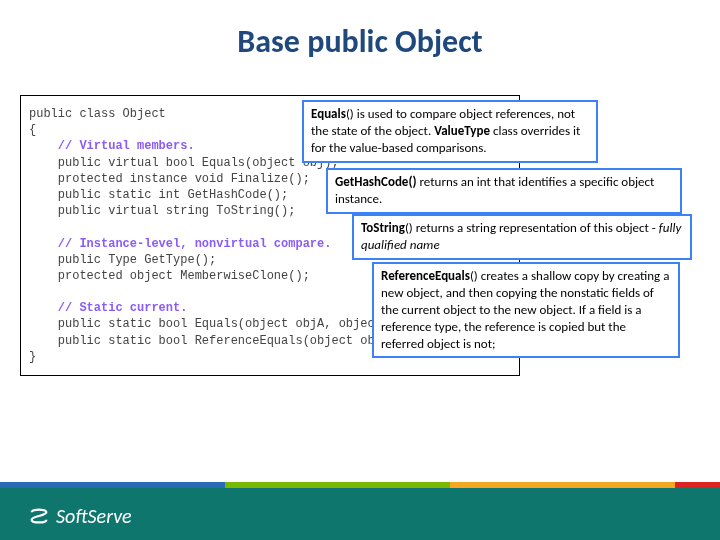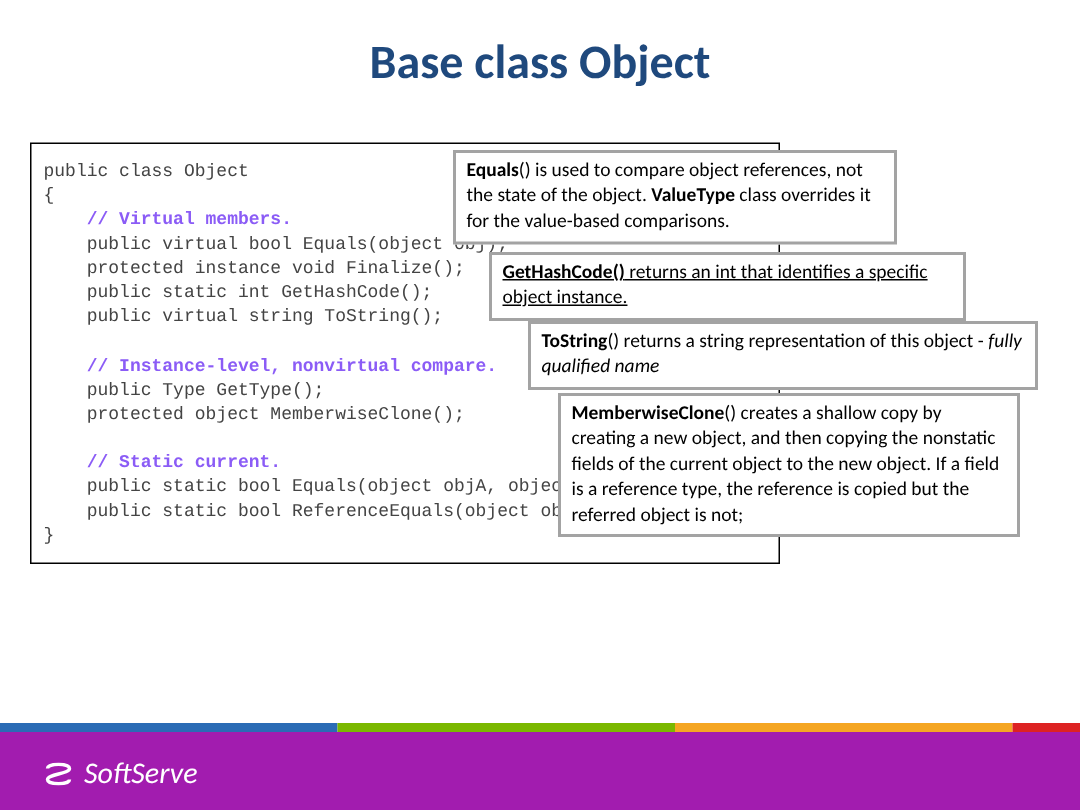--- a/index.html
+++ b/index.html
@@ -29,36 +29,36 @@
     padding: 10px 8px;
     font-family: Consolas, "Courier New", monospace;
     font-size: 12px;
     line-height: 1.35;
     color: #444;
     white-space: pre;
   }
   .code-box .cmt { color: #8b5cf6; font-weight: bold; }
   .callout {
     position: absolute;
-    border: 2px solid #a3a3a3;
+    border: 2px solid #3b82f6;
     background: #fff;
     font-size: 13px;
     line-height: 1.3;
     color: #000;
     padding: 4px 7px;
   }
   .c1 { left: 302px; top: 100px; width: 296px; }
-  .c2 { left: 326px; top: 168px; width: 318px; text-decoration: underline; }
+  .c2 { left: 326px; top: 168px; width: 356px; }
   .c3 { left: 352px; top: 214px; width: 340px; }
   .c4 { left: 372px; top: 262px; width: 308px; }
   .footer {
     position: absolute;
     left: 0; bottom: 0;
     width: 100%; height: 52px;
-    background: #a21caf;
+    background: #0f766e;
   }
   .footer-bar {
     position: absolute;
     top: -6px; left: 0; width: 100%; height: 6px;
     display: flex;
   }
   .footer-bar span:nth-child(1){flex:1;background:#2a6bb5;}
   .footer-bar span:nth-child(2){flex:1;background:#7ab800;}
   .footer-bar span:nth-child(3){flex:1;background:#f5a623;}
   .footer-bar span:nth-child(4){flex:0.2;background:#d22;}
@@ -71,21 +71,21 @@
     font-style: italic;
     display: flex;
     align-items: center;
     gap: 6px;
   }
   .logo svg { width: 22px; height: 22px; }
 </style>
 </head>
 <body>
 
-<div class="title">Base class Object</div>
+<div class="title">Base public Object</div>
 
 <div class="code-box"><span>public class Object</span>
 <span>{</span>
 <span class="cmt">    // Virtual members.</span>
 <span>    public virtual bool Equals(object obj);</span>
 <span>    protected instance void Finalize();</span>
 <span>    public static int GetHashCode();</span>
 <span>    public virtual string ToString();</span>
 
 <span class="cmt">    // Instance-level, nonvirtual compare.</span>
@@ -103,21 +103,21 @@
 
 <div class="callout c2">
   <b>GetHashCode()</b><span> returns an int that identifies a specific object instance.</span>
 </div>
 
 <div class="callout c3">
   <b>ToString</b><span>() returns a string representation of this object - </span><i>fully qualified name</i>
 </div>
 
 <div class="callout c4">
-  <b>MemberwiseClone</b><span>() creates a shallow copy by creating a new object, and then copying the nonstatic fields of the current object to the new object.  If a field is a reference type, the reference is copied but the referred object is not;</span>
+  <b>ReferenceEquals</b><span>() creates a shallow copy by creating a new object, and then copying the nonstatic fields of the current object to the new object.  If a field is a reference type, the reference is copied but the referred object is not;</span>
 </div>
 
 <div class="footer">
   <div class="footer-bar">
     <span></span>
       <span></span>
       <span></span>
       <span></span>
   </div>
   <div class="logo">

